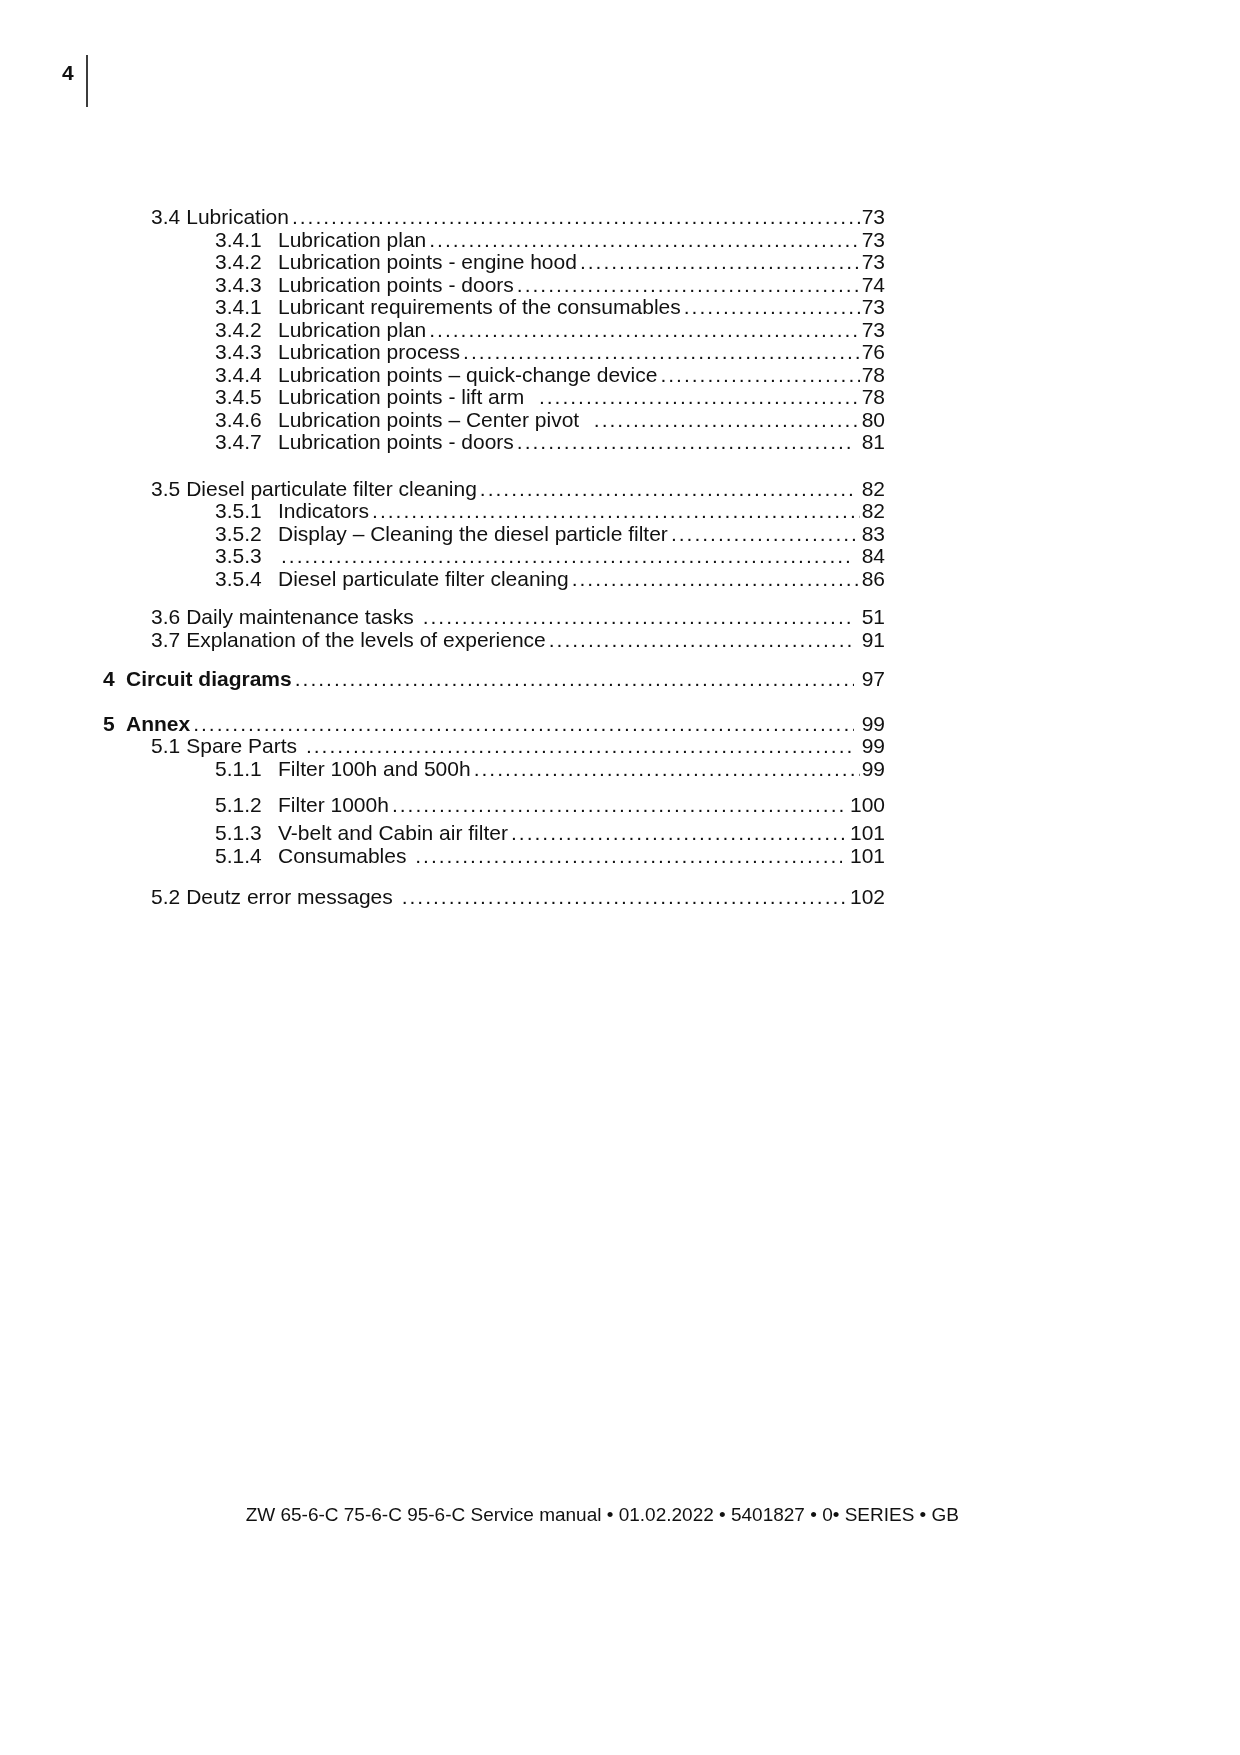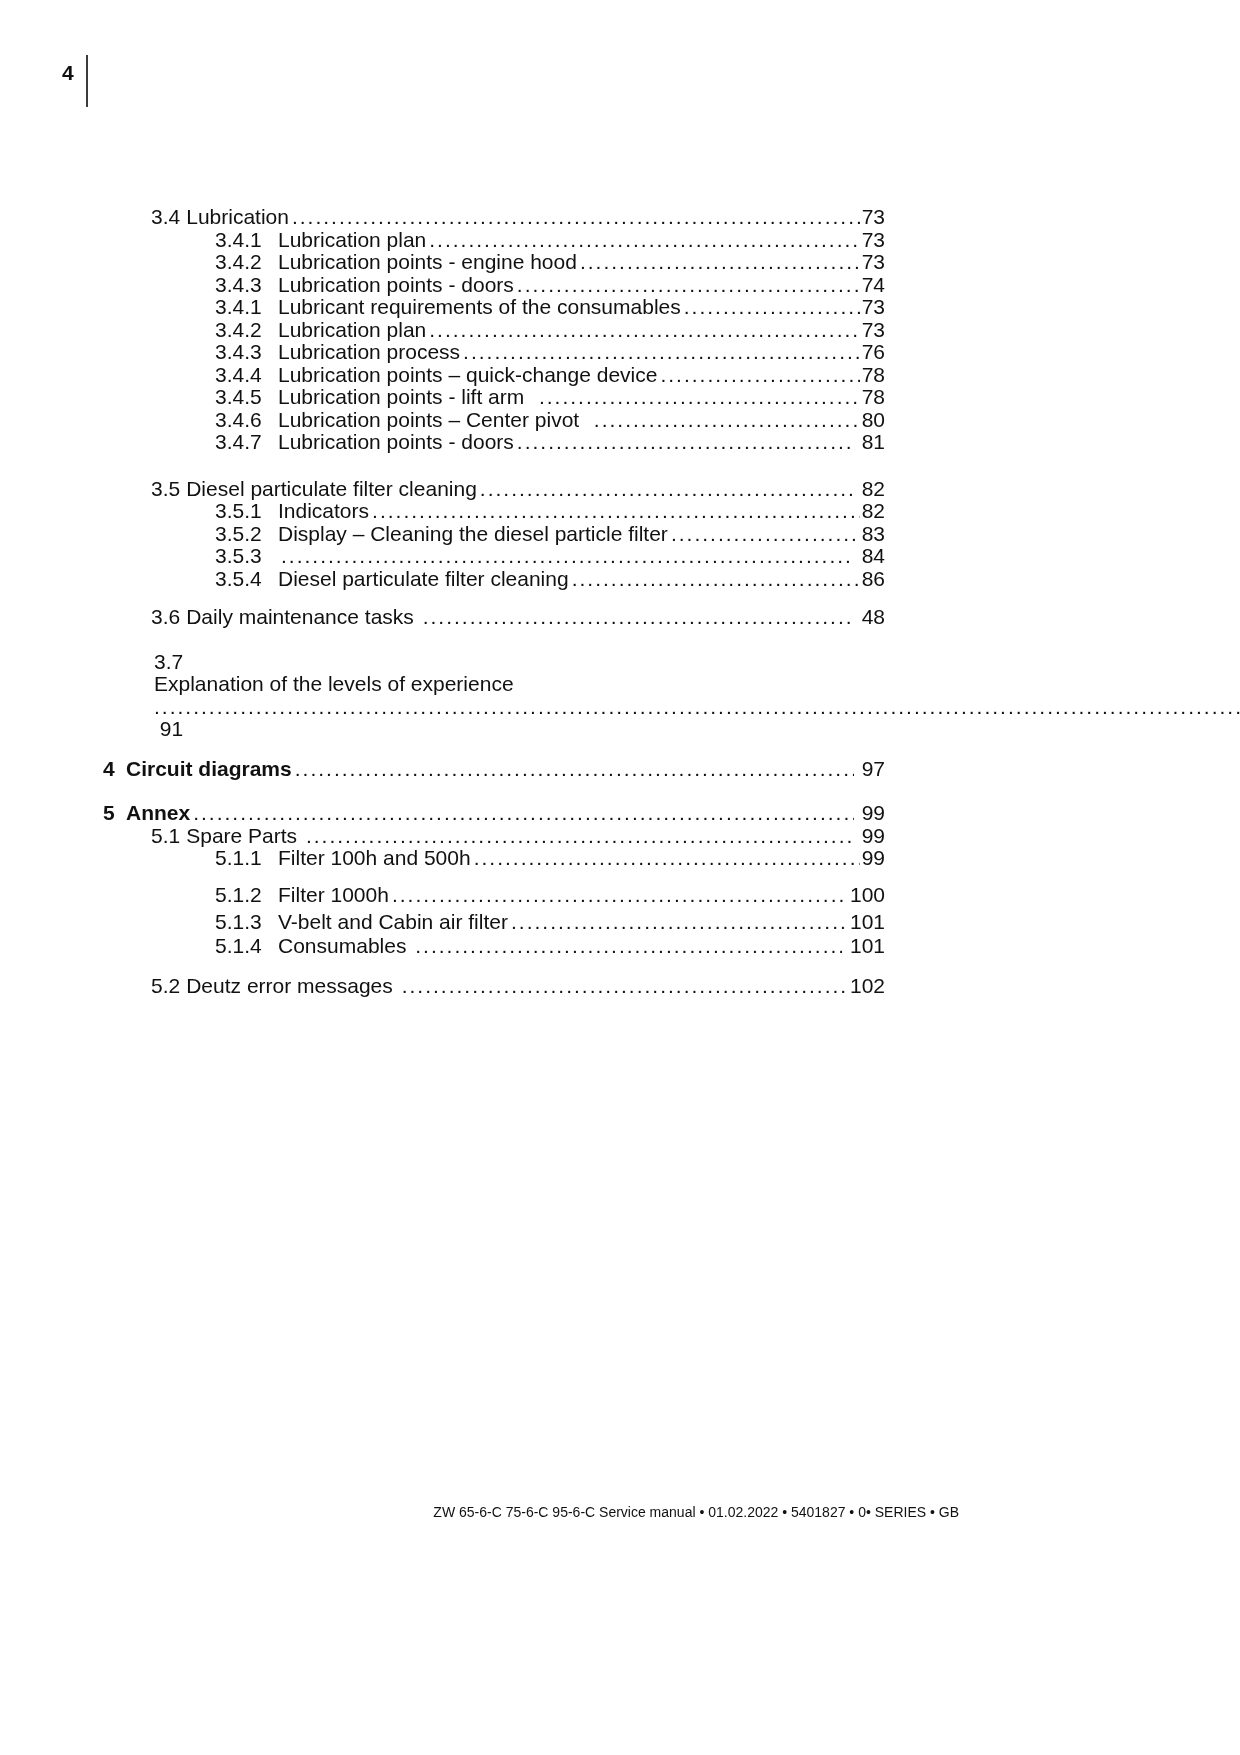--- a/index.html
+++ b/index.html
@@ -63,21 +63,21 @@
     margin-left: 3px;
     margin-right: 2px;
   }
   .toc-page { white-space: pre; flex: none; }
   .footer {
     position: absolute;
     top: 1504px;
     left: 0;
     width: 959px;
     text-align: right;
-    font-size: 14px;
+    font-size: 19px;
     color: #111111;
   }
 </style>
 </head>
 <body>
 
 <div class="page">
 
   <div class="corner-wrap">
     <span class="corner-num">4</span>
@@ -177,23 +177,23 @@
       <div class="toc-row subsection">
         <span class="toc-num">3.5.4</span>
         <span class="toc-title">Diesel particulate filter cleaning</span>
         <span class="toc-dots">............................................................................................................................................................................................................................</span>
         <span class="toc-page">86</span>
       </div>
       <div class="toc-row section" style="margin-top: 16px;">
         <span class="toc-num">3.6</span>
         <span class="toc-title">Daily maintenance tasks </span>
         <span class="toc-dots">............................................................................................................................................................................................................................</span>
-        <span class="toc-page"> 48</span>
-      </div>
-      <div class="toc-row section" style="margin-top: 22px; flex-direction: column;">
+        <span class="toc-page"> 51</span>
+      </div>
+      <div class="toc-row section" style="">
         <span class="toc-num">3.7</span>
         <span class="toc-title">Explanation of the levels of experience</span>
         <span class="toc-dots">............................................................................................................................................................................................................................</span>
         <span class="toc-page"> 91</span>
       </div>
       <div class="toc-row chapter" style="margin-top: 17px;">
         <span class="toc-num">4</span>
         <span class="toc-title">Circuit diagrams</span>
         <span class="toc-dots">............................................................................................................................................................................................................................</span>
         <span class="toc-page"> 97</span>

